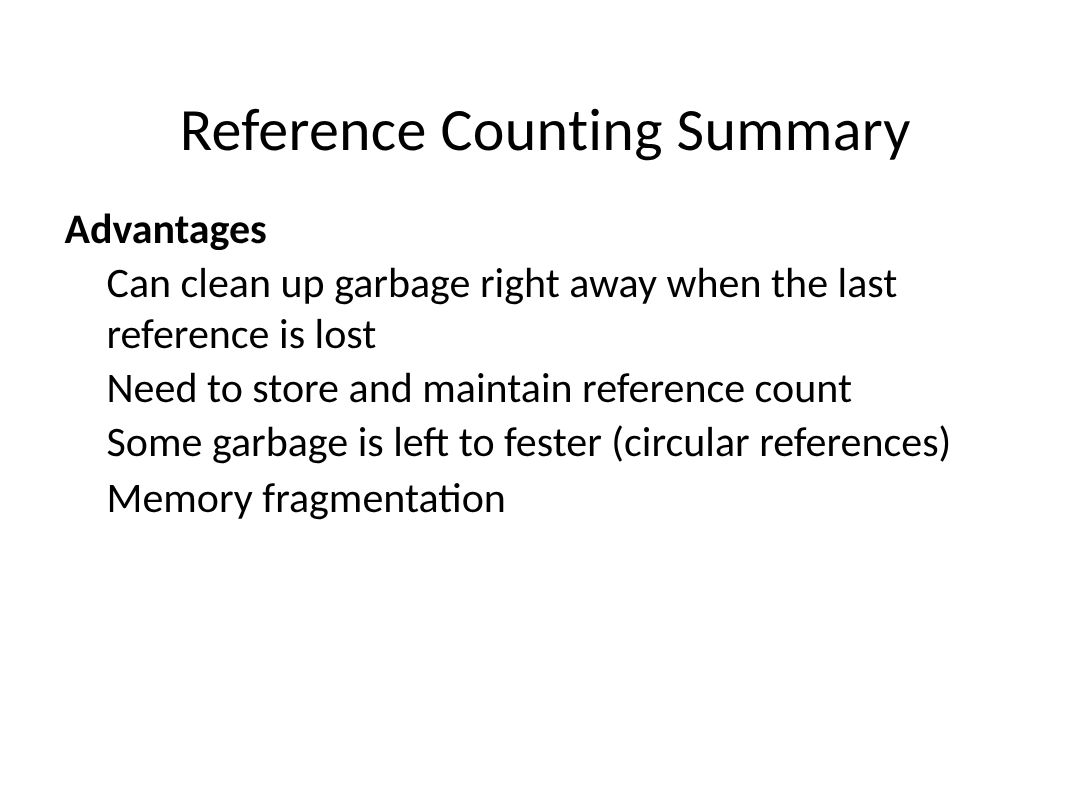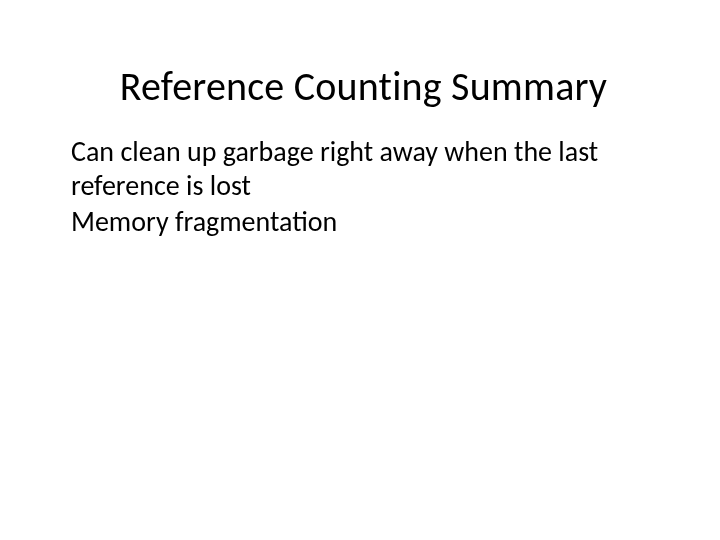--- a/index.html
+++ b/index.html
@@ -39,24 +39,31 @@
   .body-item {
     margin: 0 0 2px 0;
   }
 </style>
 </head>
 <body>
 
 <div class="slide">
   <h1 class="title">Reference Counting Summary</h1>
 
+  <div class="section-head">Advantages</div>
   <div class="body-block">
     <div class="body-item">
       <span>Can clean up garbage right away when the last reference is lost</span>
     </div>
   </div>
 
   <div class="body-block">
     <div class="body-item">
+      <span>Need to store and maintain reference count</span>
+    </div>
+    <div class="body-item">
+      <span>Some garbage is left to fester (circular references)</span>
+    </div>
+    <div class="body-item">
       <span>Memory fragmentation</span>
     </div>
   </div>
 </div>
 
 </body></html>

